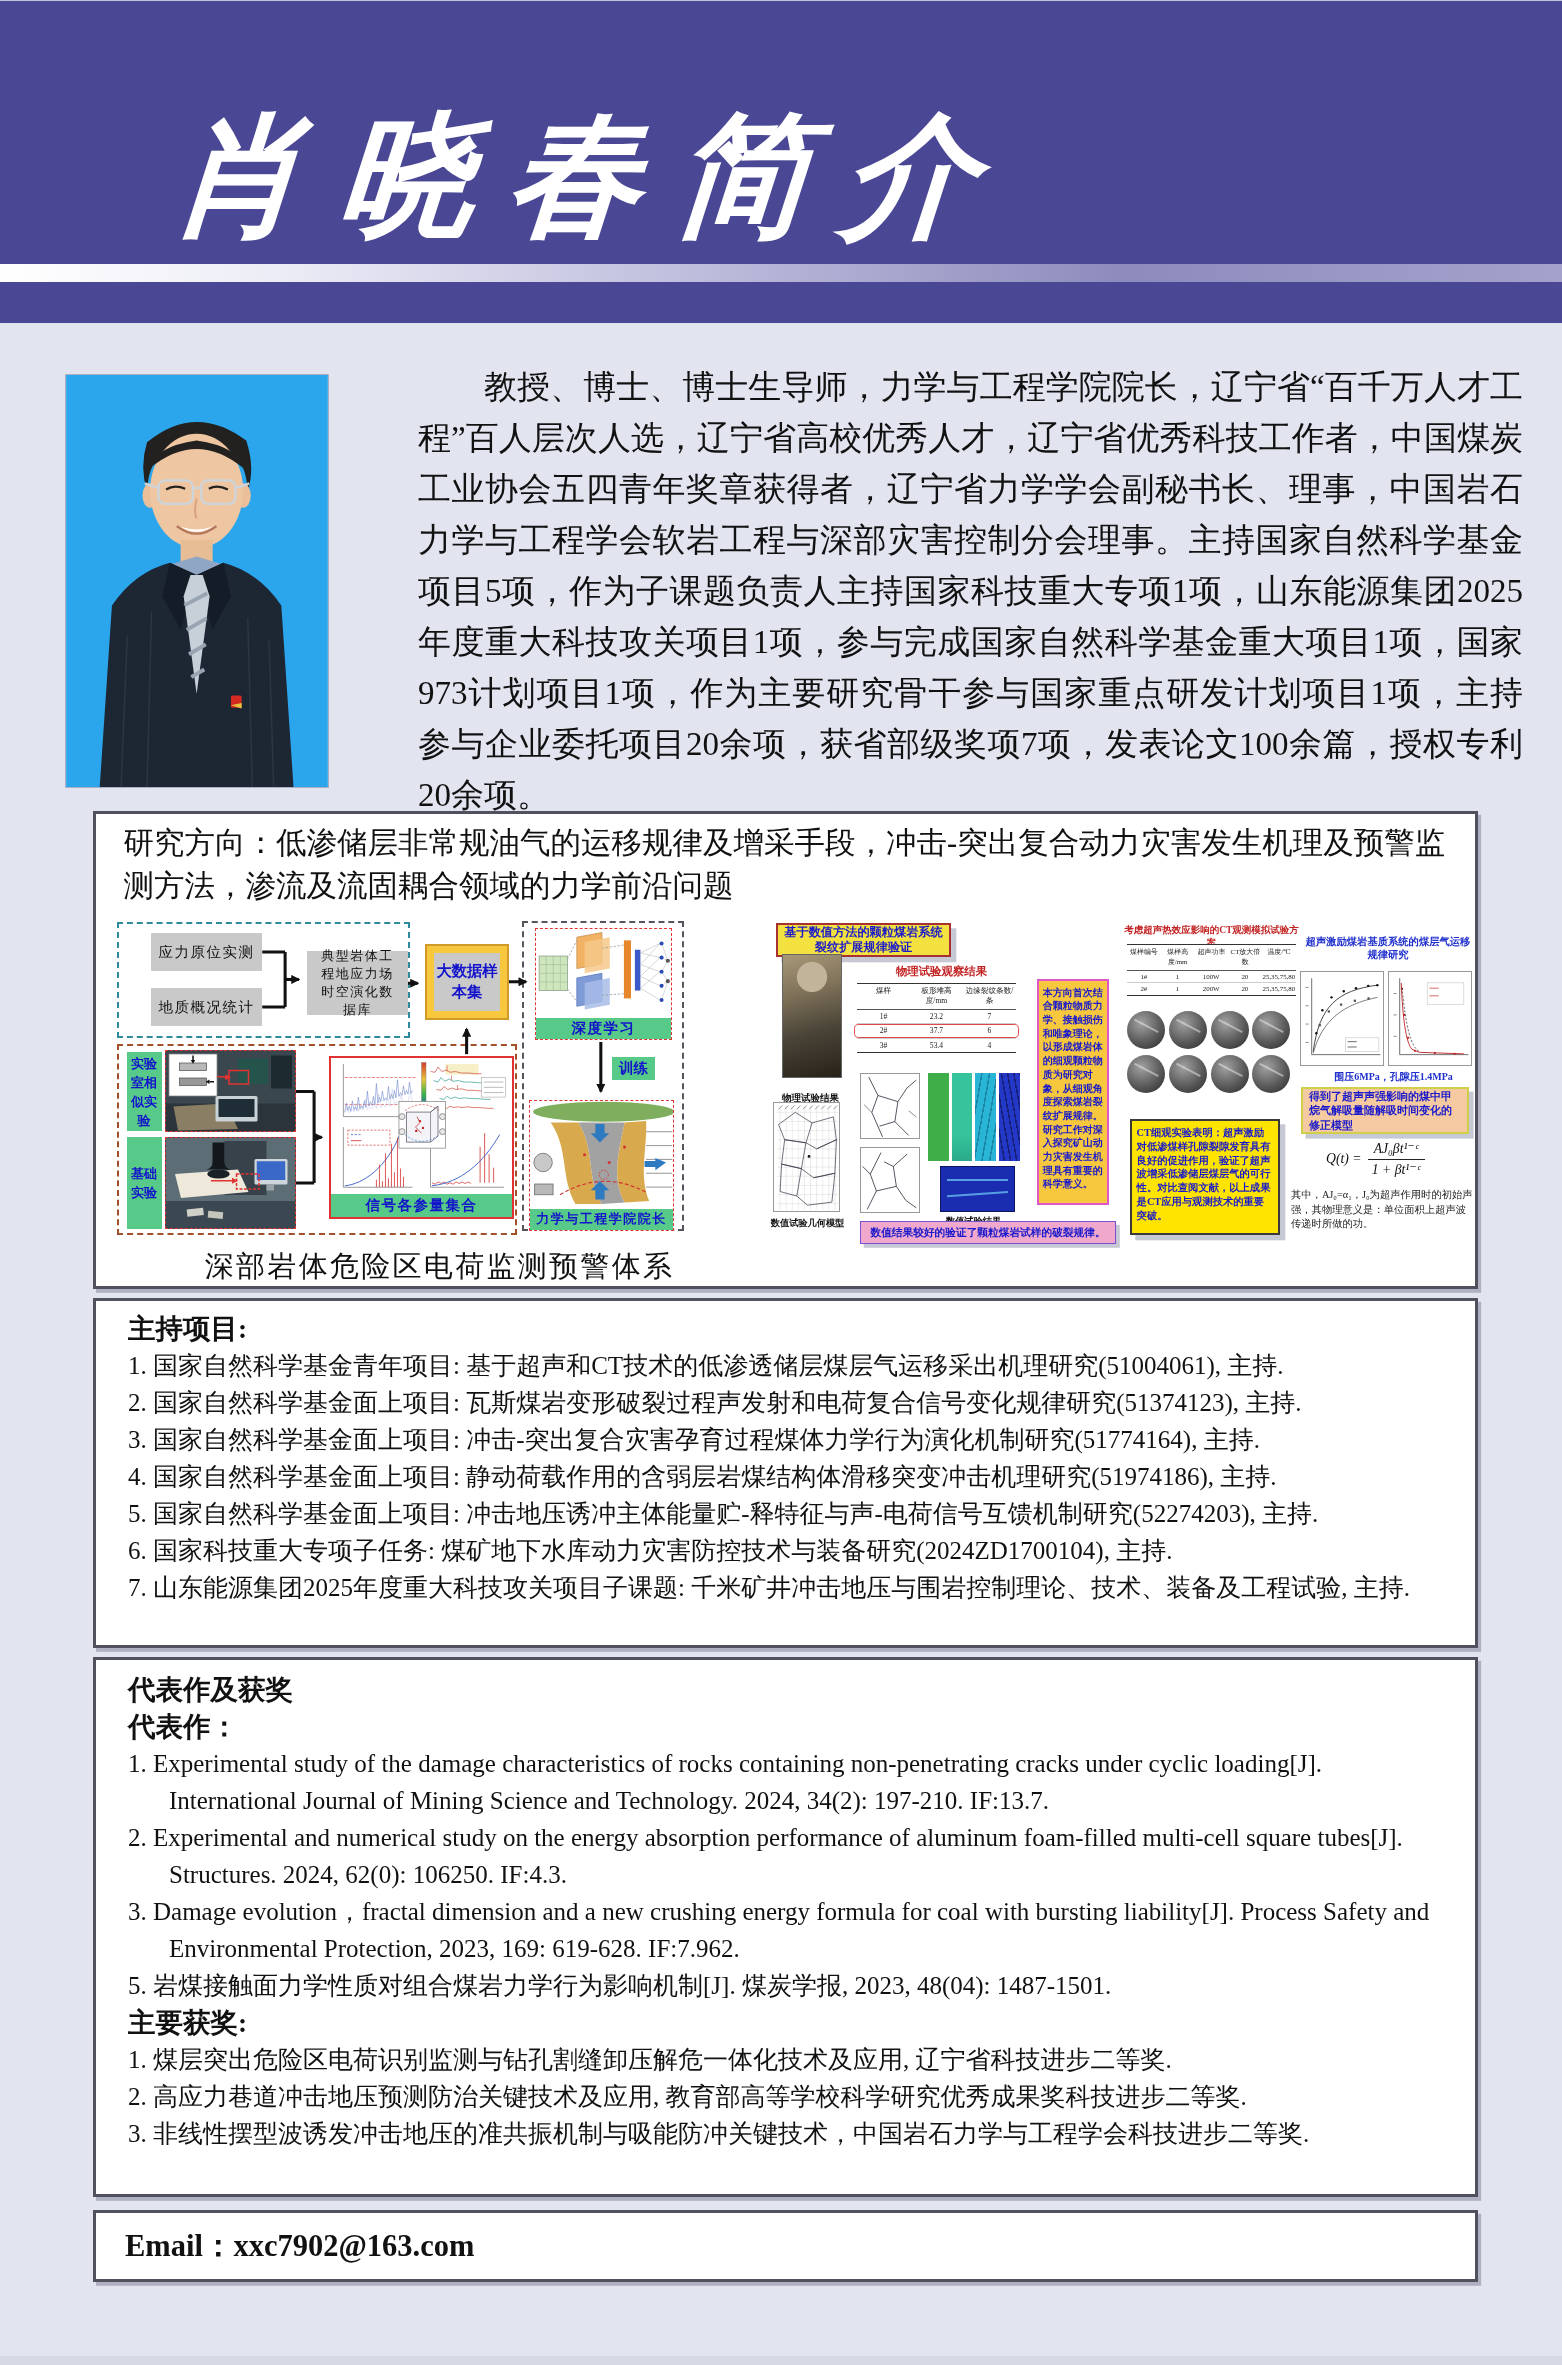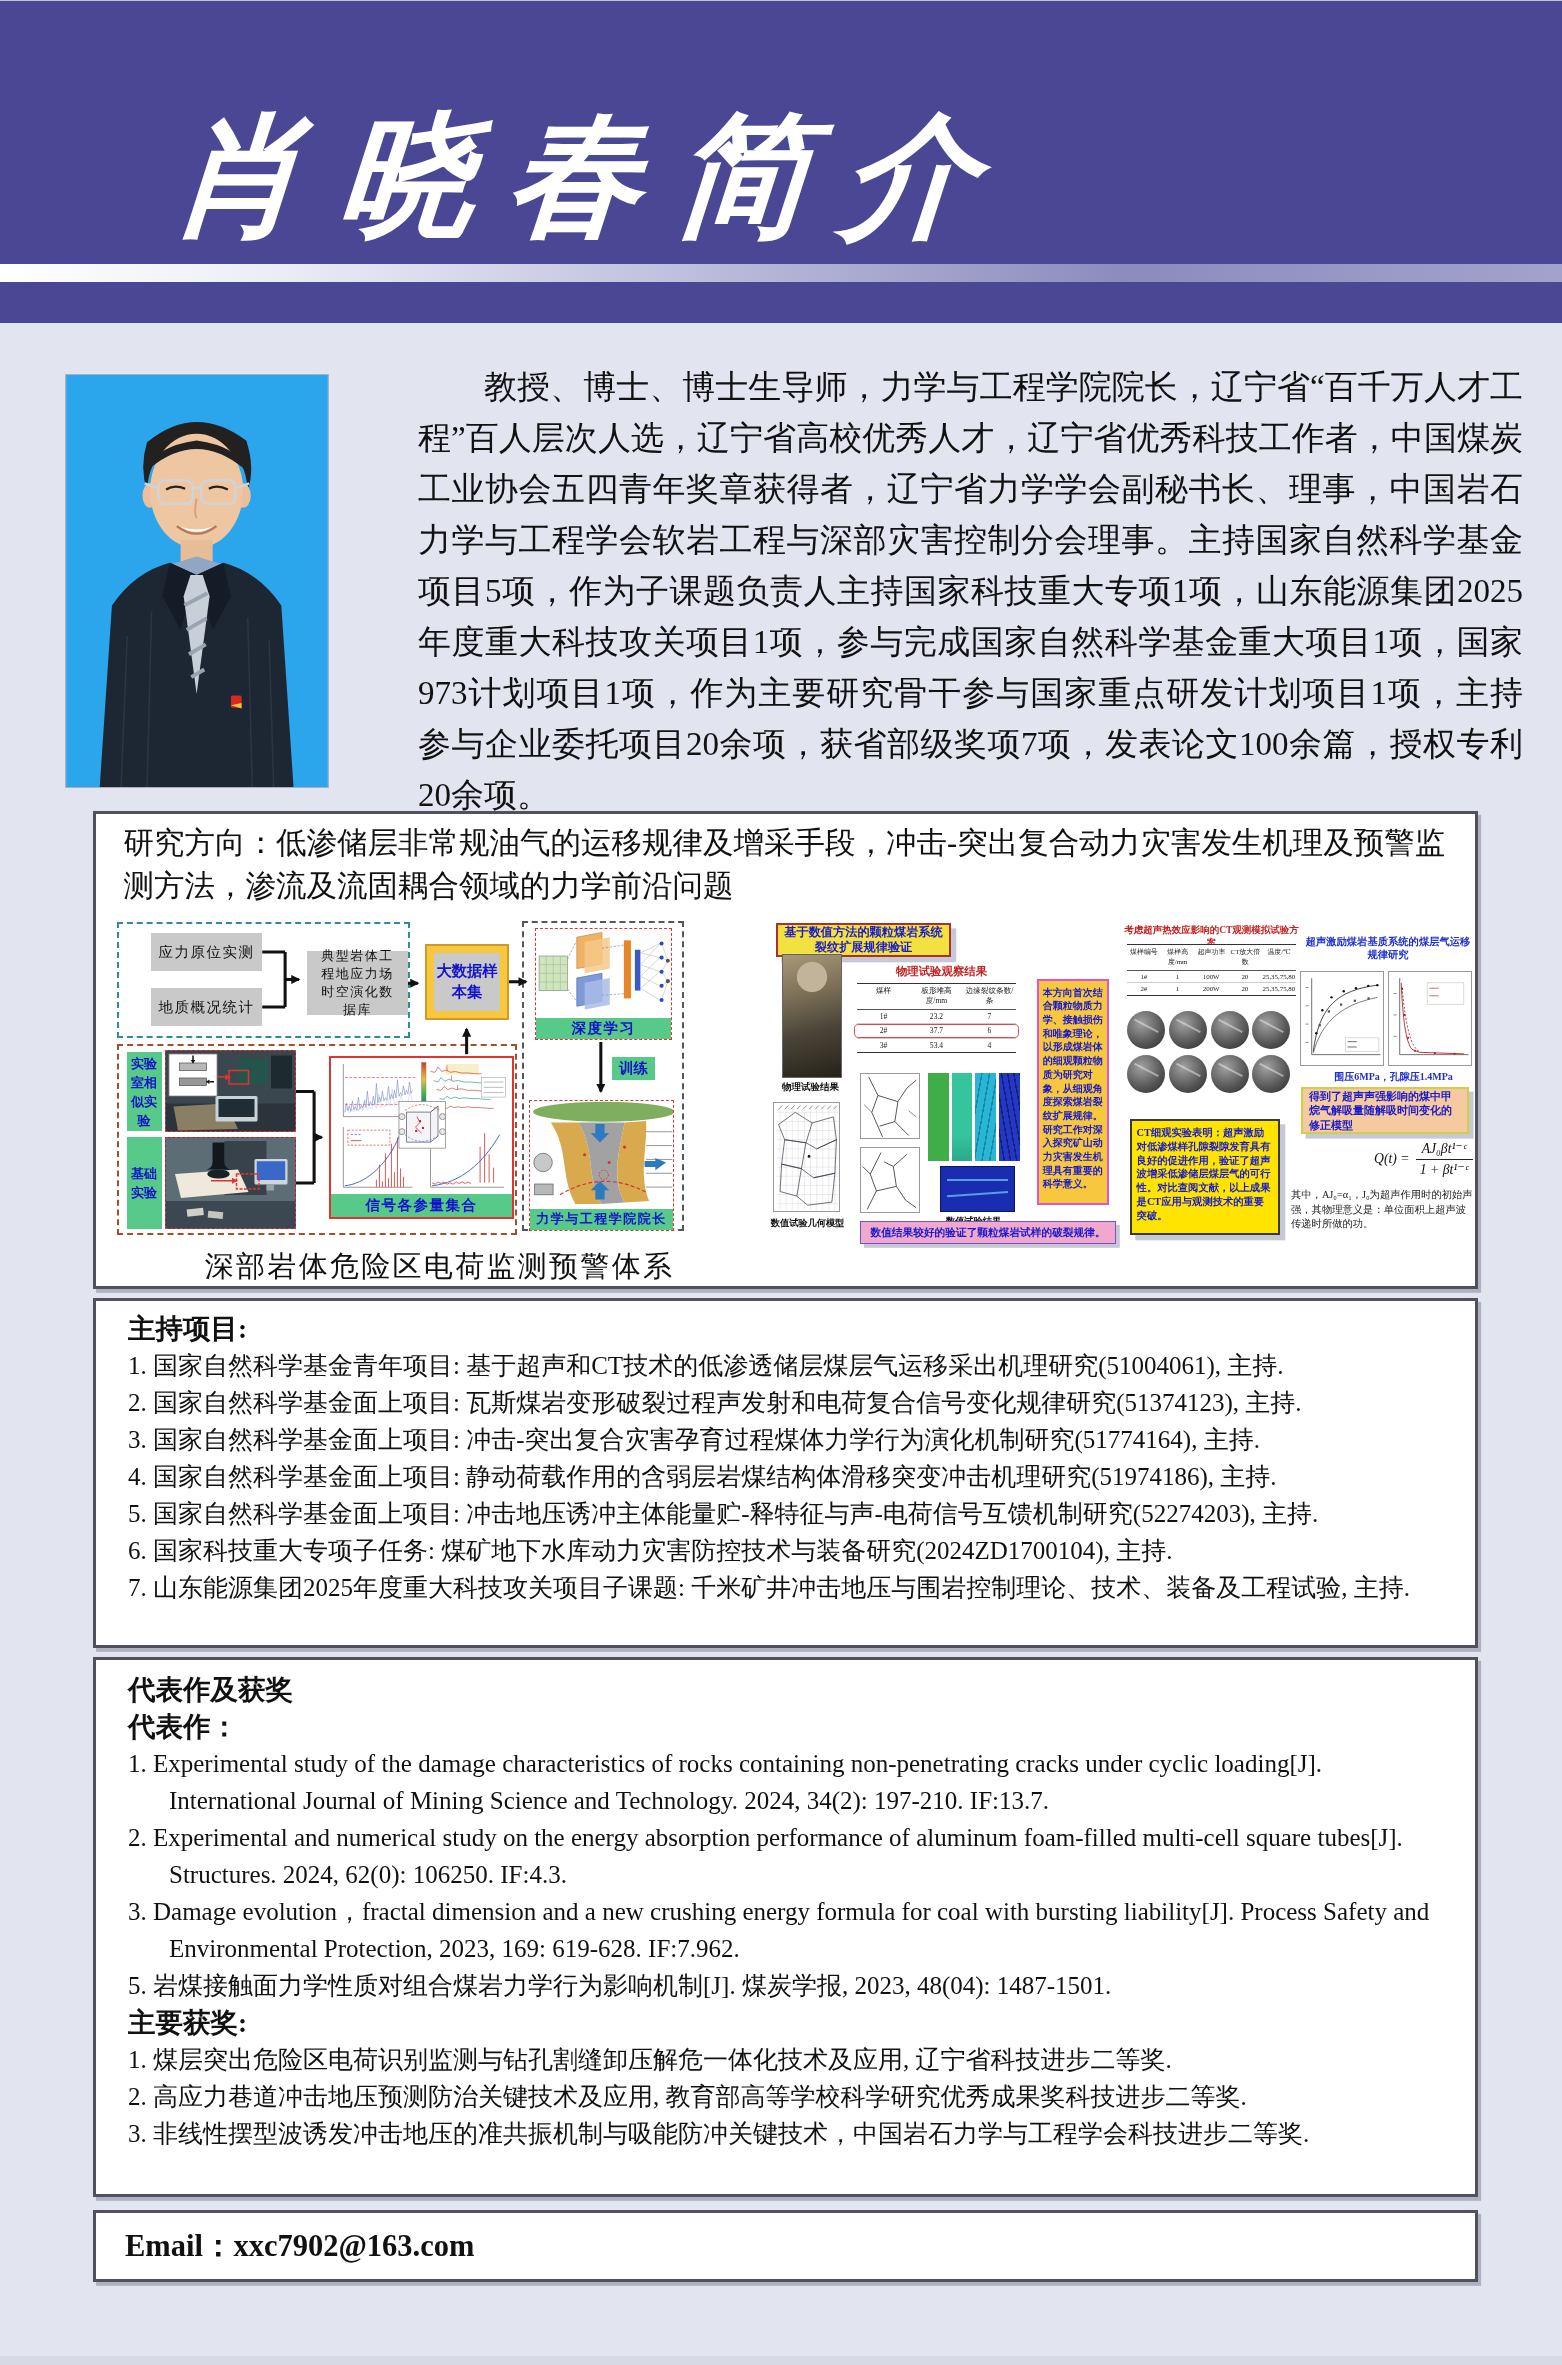--- a/index.html
+++ b/index.html
@@ -80,21 +80,21 @@
   .s4{background:repeating-linear-gradient(80deg,#2438c8 0 4.6px,#16207a 4.6px 6.1px);}
   .blue-result{position:absolute;background:#1a2db0;border:0.8px solid #0d1560;}
   .blue-result i{position:absolute;left:8%;width:84%;height:1.5px;background:rgba(120,220,255,.65);}
   .rock{position:absolute;border:0.8px solid #666;background:
         radial-gradient(circle at 50% 18%,#c2b49a 0 14%,rgba(0,0,0,0) 15%),
         linear-gradient(165deg,#a99878 0%,#7d7058 32%,#4a4438 62%,#272219 100%);}
   .ctgrid{position:absolute;display:flex;gap:3.8px;}
   .ct{width:38px;height:38px;border-radius:50%;position:relative;overflow:hidden;
       background:radial-gradient(circle at 38% 32%,#a2a2a2,#5a5a5a 55%,#2d2d2d 95%);}
   .ct::after{content:"";position:absolute;left:16%;top:36%;width:72%;height:1.5px;background:rgba(235,235,235,.5);transform:rotate(28deg);}
-  .formula{position:absolute;font-style:italic;font-size:13.7px;display:flex;align-items:center;gap:6.1px;color:#111;margin-left:48px;}
+  .formula{position:absolute;font-style:italic;font-size:13.7px;display:flex;align-items:center;gap:6.1px;color:#111;}
   .frac{display:inline-flex;flex-direction:column;text-align:center;}
   .fn{border-bottom:1.1px solid #222;padding:0 6.1px 1.5px;}
   .fd{padding-top:1.5px;}
   .note-sm{position:absolute;font-size:10.3px;line-height:14.5px;color:#222;}
   b{font-weight:normal;}
 </style>
 </head>
 <body>
 
 <div class="page">
@@ -344,21 +344,21 @@
         <div class="hl"></div>
       </div>
       <div class="mrow">
         <div class="mcell">3#</div>
         <div class="mcell">53.4</div>
         <div class="mcell">4</div>
       </div>
     </div>
 
     <div class="rock" style="left:686px;top:140px;width:58px;height:122px"></div>
-    <div class="slabel" style="left:665px;top:267px;width:99px">物理试验结果</div>
+    <div class="slabel" style="left:665px;top:278px;width:99px">物理试验结果</div>
 
     <div class="sketch" style="left:677px;top:288px;width:67px;height:110px">
       <svg viewBox="0 0 88 144" width="67" height="110">
         <g stroke="#ccc" stroke-width="0.5">
           <path d="M8,4 V140 M16,4 V140 M24,4 V140 M32,4 V140 M40,4 V140 M48,4 V140 M56,4 V140 M64,4 V140 M72,4 V140 M80,4 V140"></path>
           <path d="M4,12 H84 M4,24 H84 M4,36 H84 M4,48 H84 M4,60 H84 M4,72 H84 M4,84 H84 M4,96 H84 M4,108 H84 M4,120 H84 M4,132 H84"></path>
         </g>
         <path d="M6,8 l5,-5 M14,8 l5,-5 M22,8 l5,-5 M30,8 l5,-5 M38,8 l5,-5 M46,8 l5,-5 M54,8 l5,-5 M62,8 l5,-5 M70,8 l5,-5 M78,8 l5,-5" stroke="#555" stroke-width="0.8"></path>
         <g stroke="#334" stroke-width="0.9" fill="none">
           <path d="M6,28 L28,12 L50,26 L42,52 L14,48 Z"></path>

